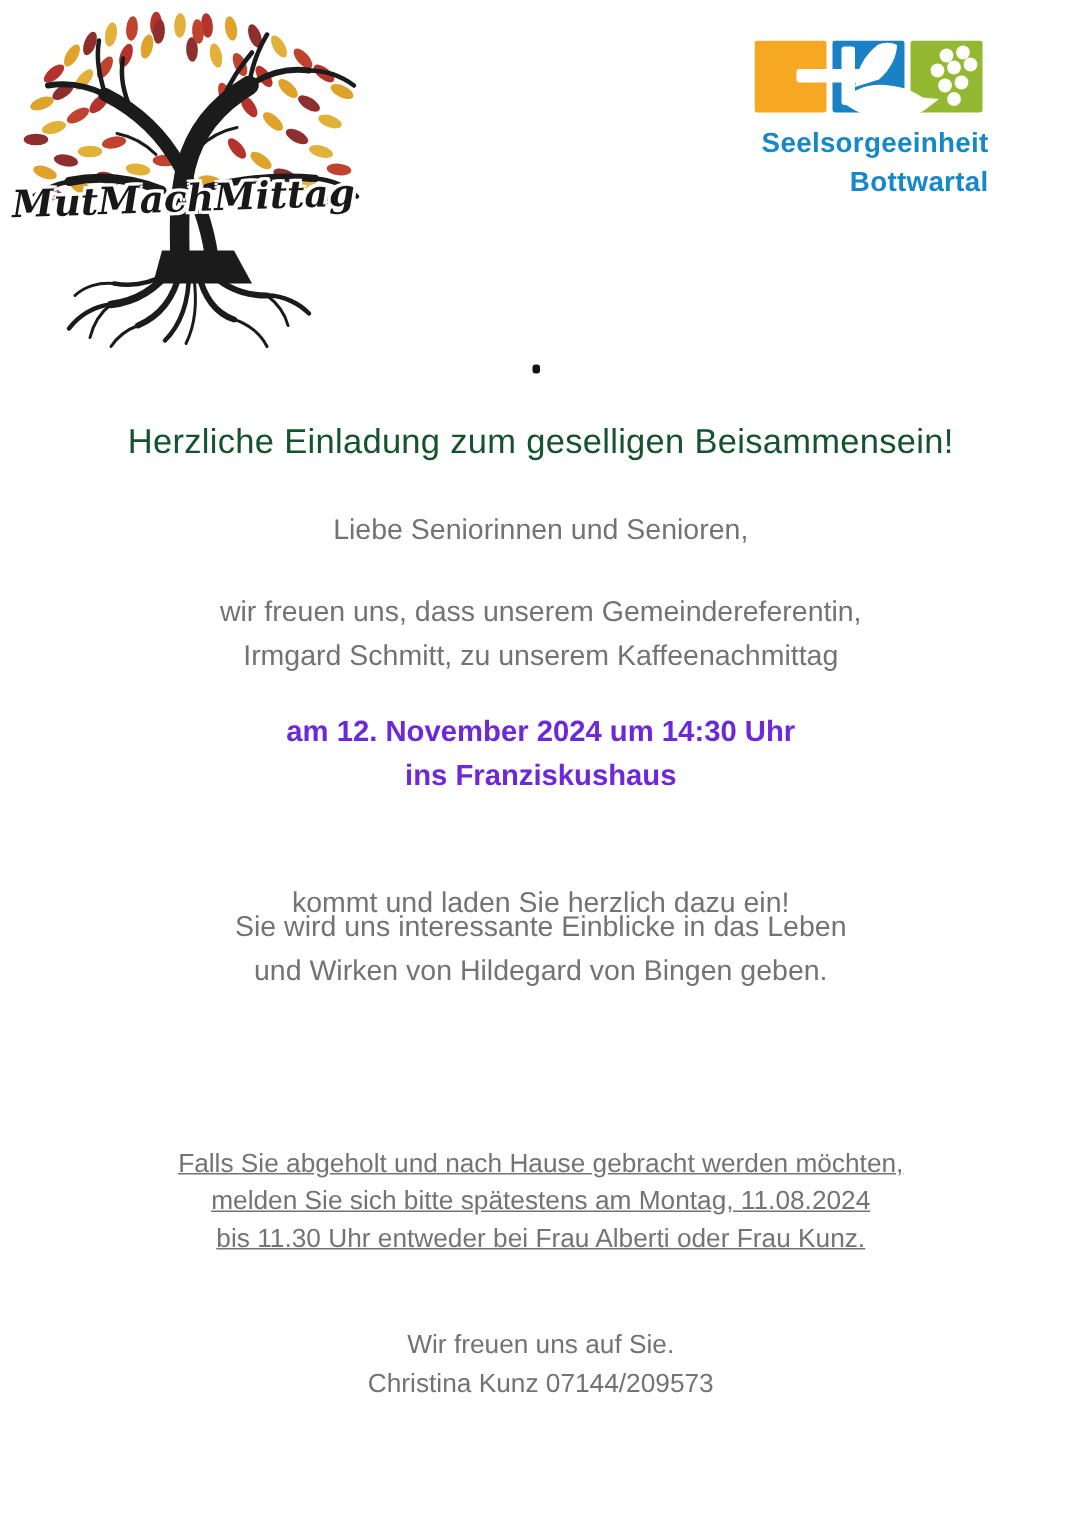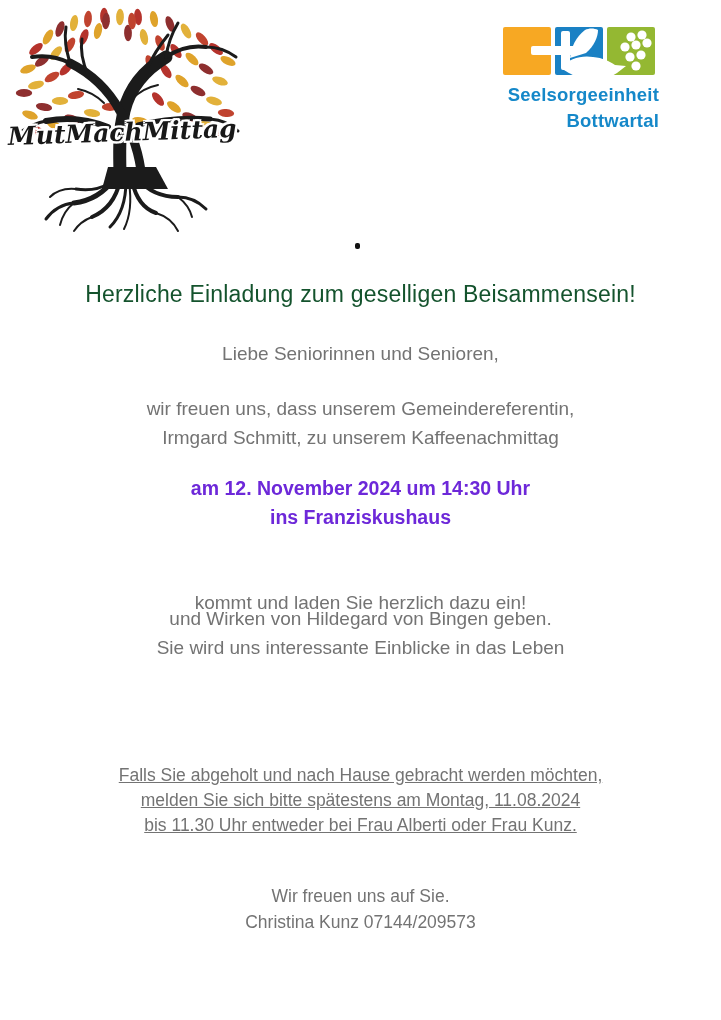--- a/index.html
+++ b/index.html
@@ -239,22 +239,22 @@
   </div>
 
   <div class="txt event">
     <div>am 12. November 2024 um 14:30 Uhr</div>
     <div>ins Franziskushaus</div>
   </div>
 
   <div class="txt invite">kommt und laden Sie herzlich dazu ein!</div>
 
   <div class="txt topic">
+    <div>Sie wird uns interessante Einblicke in das Leben</div>
     <div>und Wirken von Hildegard von Bingen geben.</div>
-    <div>Sie wird uns interessante Einblicke in das Leben</div>
   </div>
 
   <div class="txt pickup">
     <div>Falls Sie abgeholt und nach Hause gebracht werden möchten,</div>
     <div>melden Sie sich bitte spätestens am Montag, 11.08.2024</div>
     <div>bis 11.30 Uhr entweder bei Frau Alberti oder Frau Kunz.</div>
   </div>
 
   <div class="txt closing">
     <div>Wir freuen uns auf Sie.</div>

